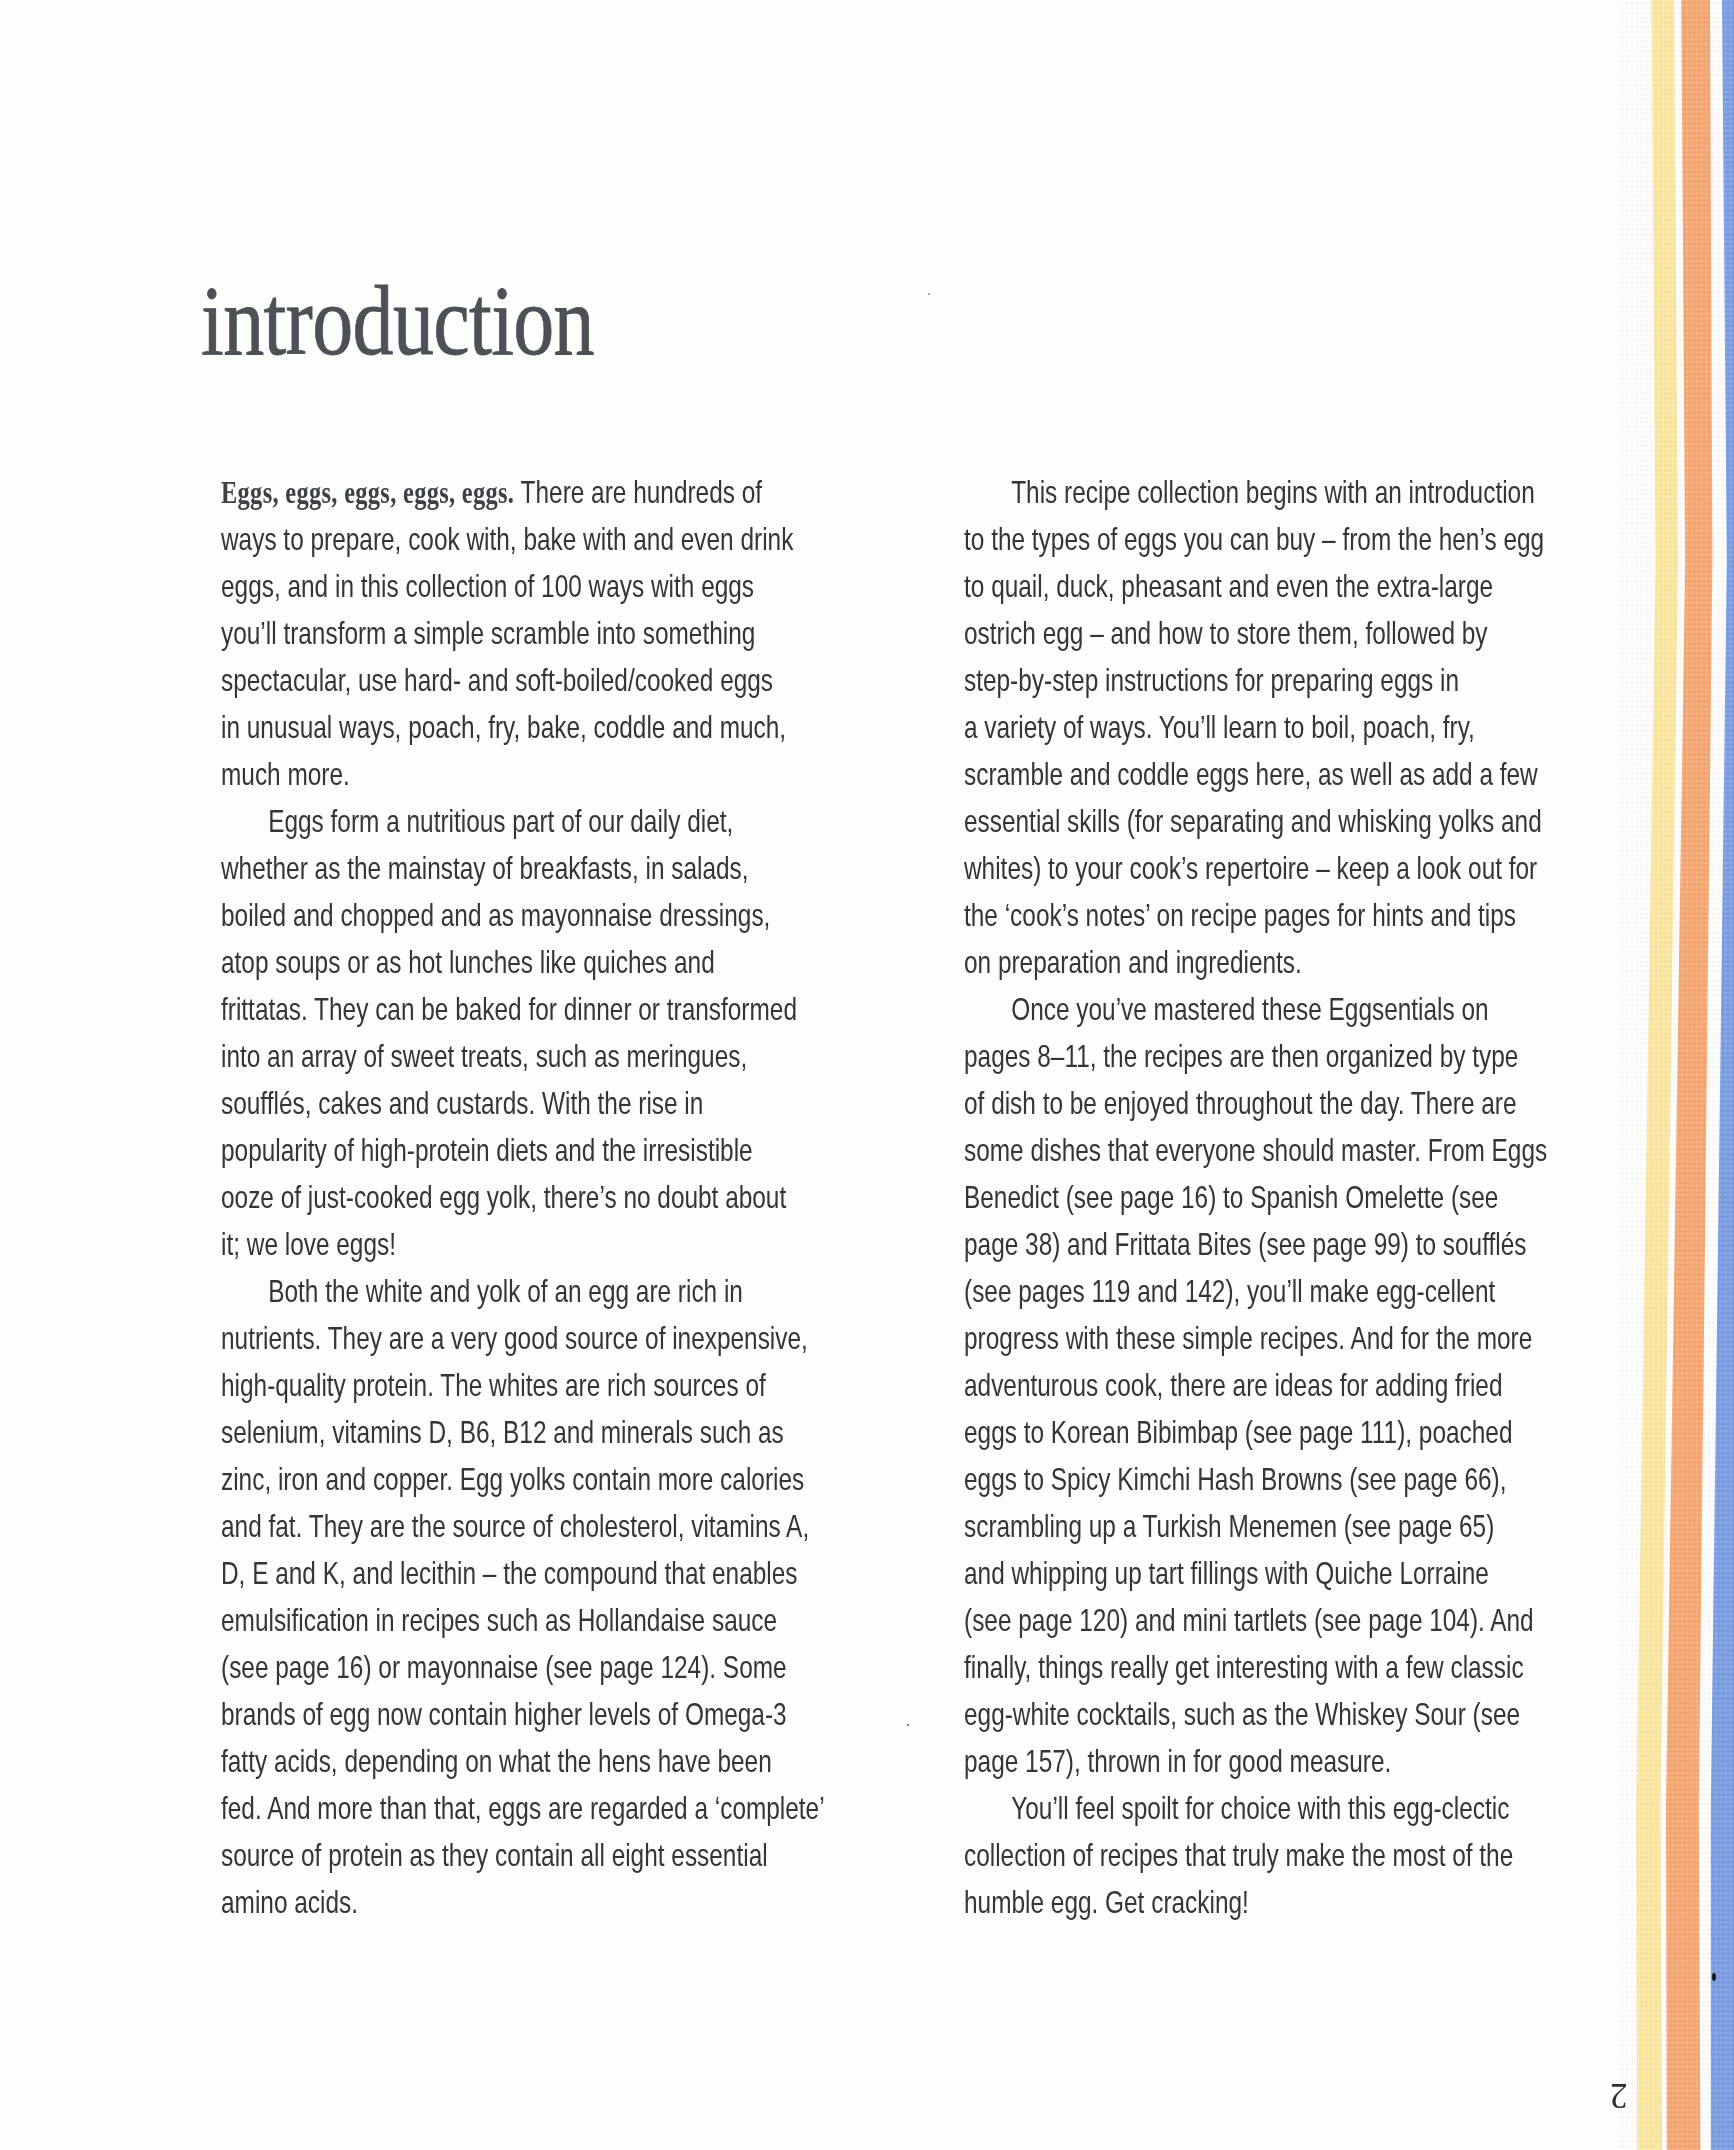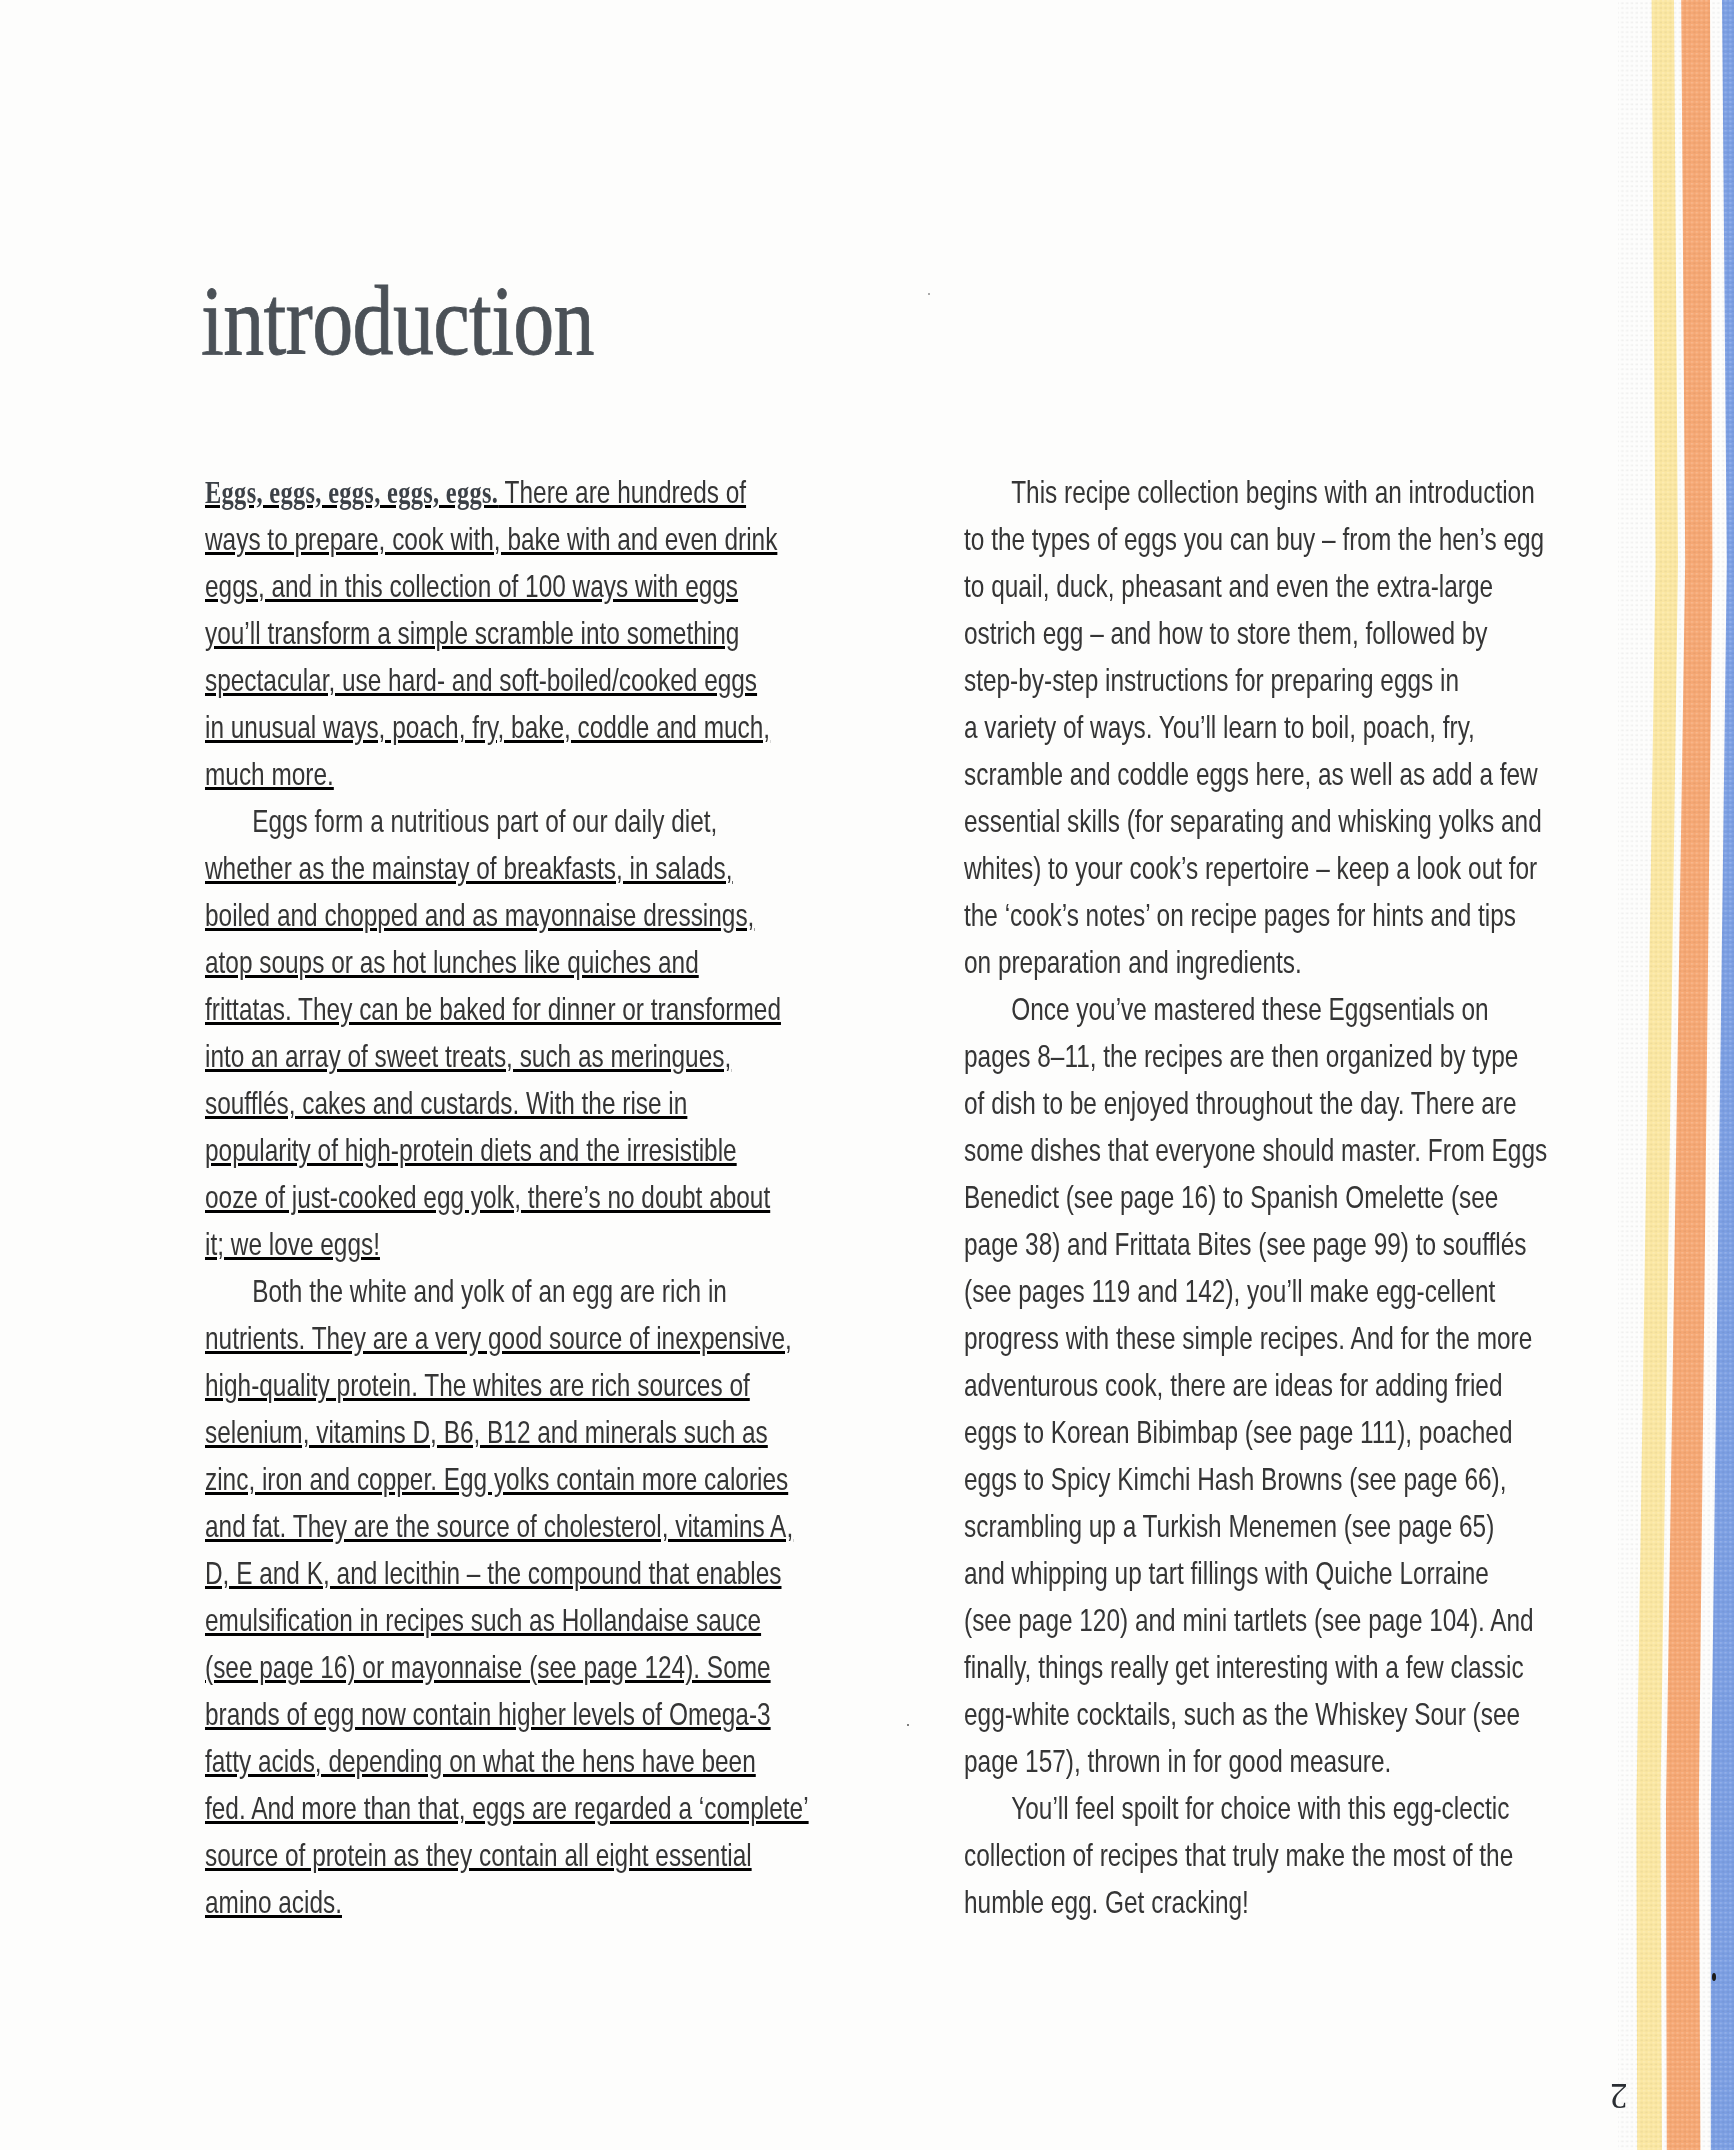--- a/index.html
+++ b/index.html
@@ -11,21 +11,21 @@
   .page { position: absolute; left: 0; top: 0; width: 1734px; height: 2151px; margin-left: 44px; }
   .heading {
     position: absolute; left: 157px; top: 271px;
     font-family: "Liberation Serif", serif;
     font-size: 100px; line-height: 1; color: #4b5157;
     transform: scaleX(0.82); transform-origin: left top;
     letter-spacing: -0.8px; white-space: nowrap;
     -webkit-text-stroke: 0.8px #4b5157;
   }
   .col { position: absolute; top: 469px; }
-  .col-left { left: 161px; width: 690px; text-decoration: underline; }
+  .col-left { left: 177px; width: 690px; }
   .col-right { left: 920px; width: 690px; }
   .line {
     display: block; height: 47px; line-height: 47px;
     font-size: 30.5px; color: #353535; white-space: nowrap;
     transform: scaleX(0.80); transform-origin: left center;
     font-weight: normal;
   }
   .line.indent { padding-left: 59px; }
   .line.indent > span { display: inline-block; }
   .lead {

